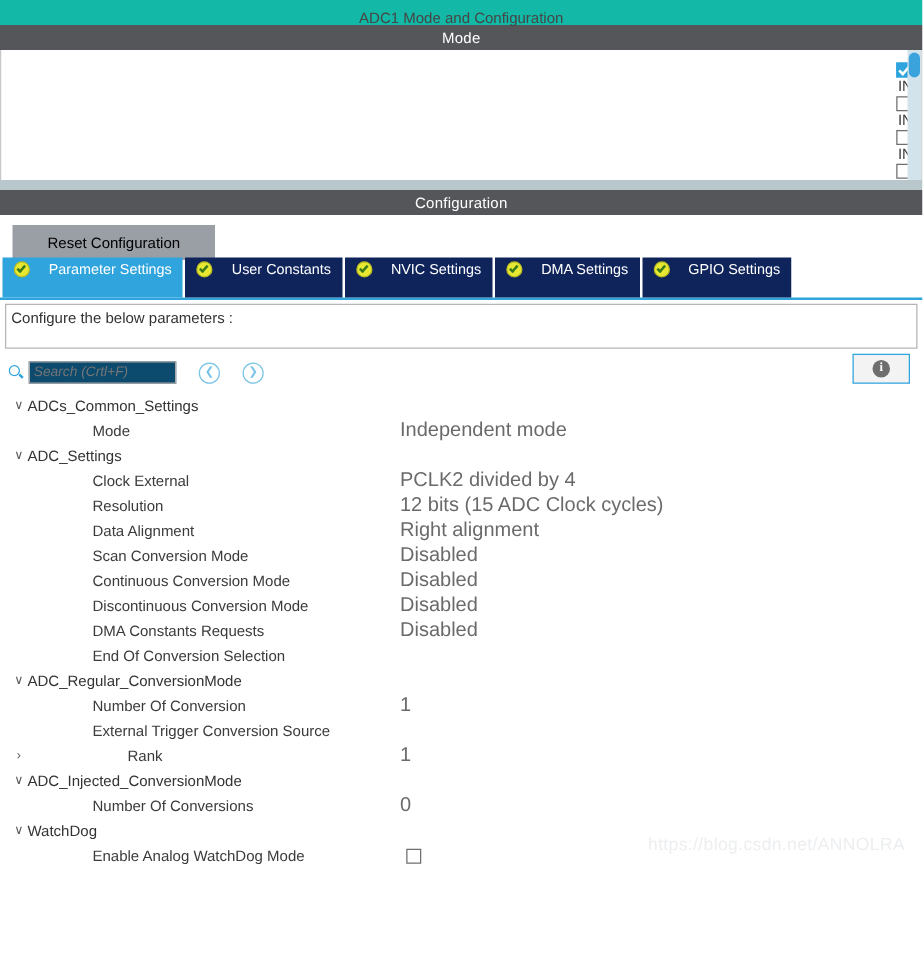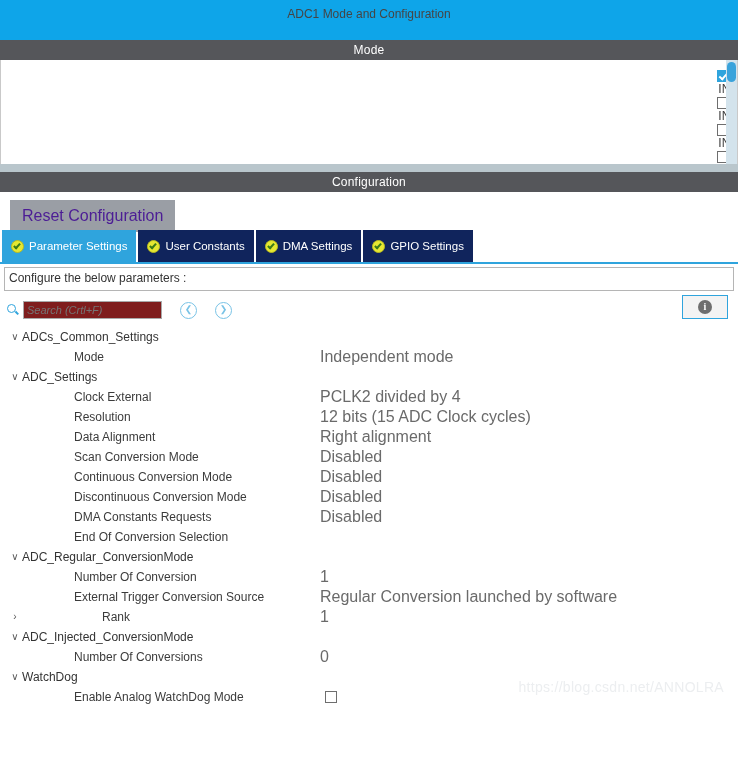--- a/index.html
+++ b/index.html
@@ -10,26 +10,26 @@
     width: 738px; height: 764px;
     font-family: "Liberation Sans", sans-serif;
     font-size: 12px;
     color: #3b3b3b;
     overflow: hidden;
     position: relative;
   }
 
   
   .page-title {
-    height: 40px;
+    height: 20px;
     line-height: 28px;
     text-align: center;
     font-size: 12px;
     color: #454545;
-    background: #0ea5e9;
+    background: #14b8a6;
   }
 
   
   .section-bar {
     height: 20px;
     line-height: 20px;
     background: #55565a;
     color: #ffffff;
     text-align: center;
     font-size: 12px;
@@ -98,41 +98,41 @@
 
   
   .config-body {
     background: #ffffff;
     position: relative;
   }
   .reset-row { padding: 8px 0 6px 10px; }
   .reset-btn {
     display: inline-block;
     background: #9a9ea5;
-    color: #4c1d95;
-    font-size: 16px;
-    padding: 8px 12px;
+    color: #000000;
+    font-size: 12px;
+    padding: 8px 28px;
     border: none;
     line-height: 1;
   }
 
   
   .tabs {
     display: flex;
     align-items: flex-end;
     height: 24px;
     padding-left: 2px;
     border-bottom: 2px solid #2fa4dd;
     box-sizing: content-box;
   }
   .tab {
     height: 24px;
     display: flex;
-    align-items: center;
-    gap: 5px;
+    align-items: flex-end;
+    gap: 15px;
     padding: 16px 9px;
     font-size: 11.5px;
     color: #ffffff;
     background: #10245c;
     margin-right: 2px;
     white-space: nowrap;
     box-sizing: border-box;
   }
   .tab.active { background: #2fa4dd; }
   .tab-dot {
@@ -149,21 +149,21 @@
     left: 3px; top: 1px;
     width: 2px; height: 5px;
     border: solid #3a7a18;
     border-width: 0 2px 2px 0;
     transform: rotate(42deg);
   }
 
   
   .configure-strip {
     margin: 3px 4px 0 4px;
-    height: 24px;
+    height: 36px;
     line-height: 20px;
     padding-left: 4px;
     border: 1px solid #b5b5b5;
     font-size: 12px;
     color: #333333;
     background: #ffffff;
     box-sizing: border-box;
   }
 
   
@@ -190,24 +190,24 @@
   }
   .mag:after {
     content: "";
     position: absolute;
     left: 9px; top: 9px;
     width: 4px; height: 1.5px;
     background: #2fa4dd;
     transform: rotate(45deg);
   }
   .search-box {
-    width: 139px;
+    width: 118px;
     height: 18px;
     border: 1px solid #a9a9a9;
-    background: #7f1d1d;
+    background: #0c4a6e;
     font-family: "Liberation Sans", sans-serif;
     font-size: 11px;
     font-style: italic;
     color: #9b9b9b;
     padding: 0 3px;
     box-sizing: border-box;
     outline: none;
   }
   .nav-circle {
     width: 15px; height: 15px;
@@ -340,20 +340,24 @@
       <div class="tab active">
         <span class="tab-dot"></span>
         <span>Parameter Settings</span>
       </div>
       <div class="tab">
         <span class="tab-dot"></span>
         <span>User Constants</span>
       </div>
       <div class="tab">
         <span class="tab-dot"></span>
+        <span>NVIC Settings</span>
+      </div>
+      <div class="tab">
+        <span class="tab-dot"></span>
         <span>DMA Settings</span>
       </div>
       <div class="tab">
         <span class="tab-dot"></span>
         <span>GPIO Settings</span>
       </div>
     </div>
 
   <div class="configure-strip">Configure the below parameters :</div>
 
@@ -425,21 +429,20 @@
         <span class="grp-name">ADC_Regular_ConversionMode</span>
       </div>
       <div class="prow">
         <span class="chev"></span>
         <span class="p-name">Number Of Conversion</span>
         <span class="p-value">1</span>
       </div>
       <div class="prow">
         <span class="chev"></span>
         <span class="p-name">External Trigger Conversion Source</span>
-        <span class="p-value">Regular Conversion launched by software</span>
       </div>
       <div class="prow">
         <span class="chev">›</span>
         <span class="p-name deep">Rank</span>
         <span class="p-value">1</span>
       </div>
       <div class="prow">
         <span class="chev">∨</span>
         <span class="grp-name">ADC_Injected_ConversionMode</span>
       </div>

